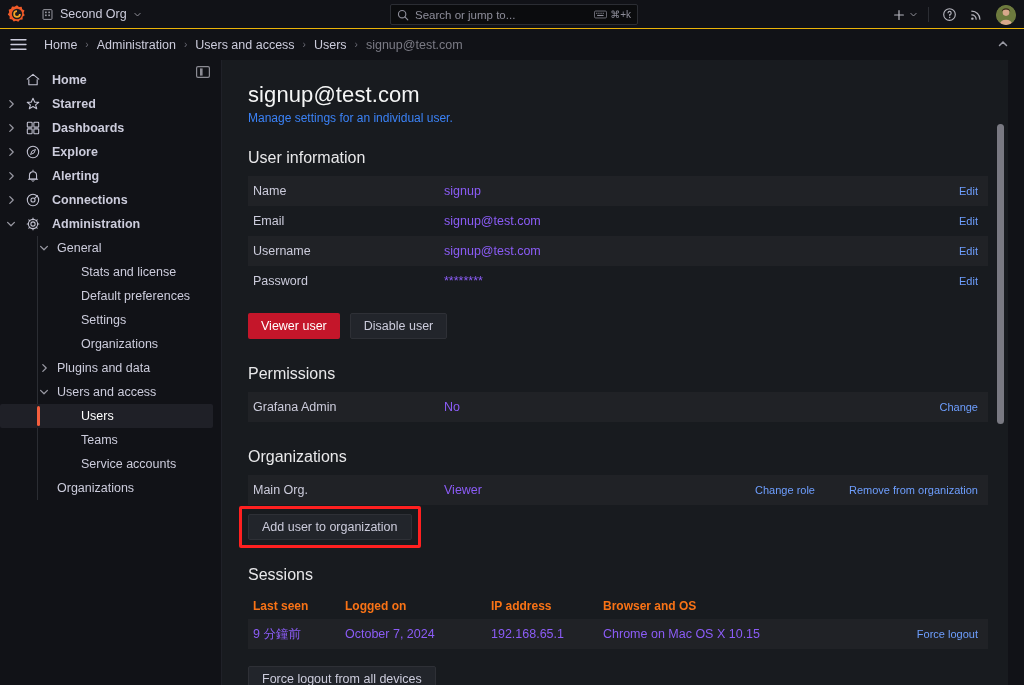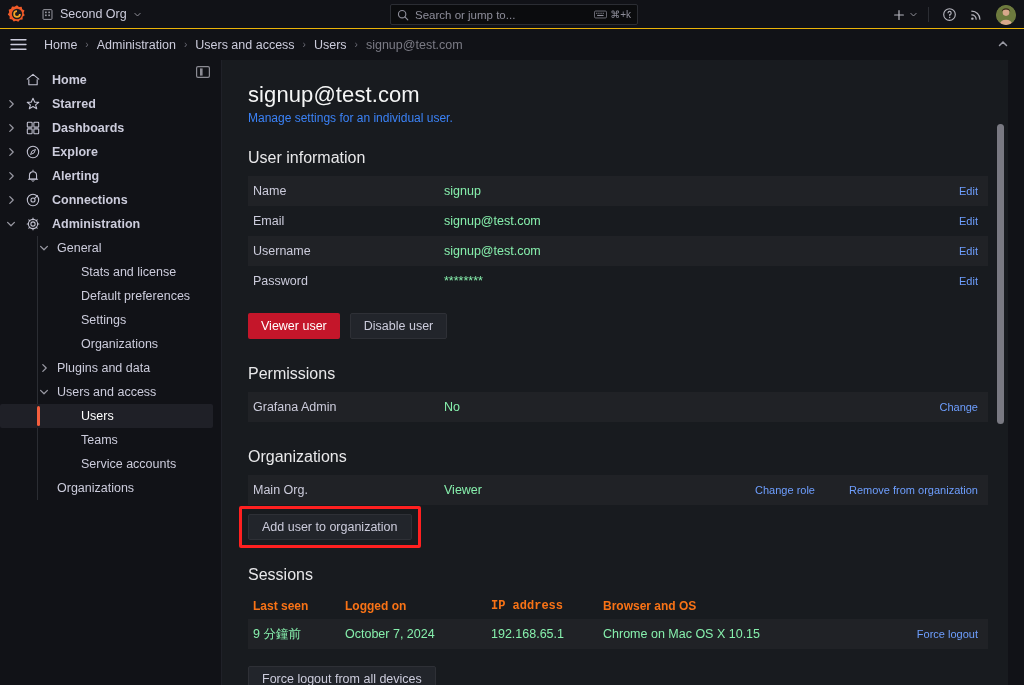--- a/index.html
+++ b/index.html
@@ -121,21 +121,21 @@
 
   .page-title { font-size: 22px; color: #f4f5f5; font-weight: normal; margin: 0 0 3px 0; letter-spacing: .1px; }
   .page-sub { font-size: 12px; color: #3b82f6; margin: 0 0 24px 0; }
 
   .sec-title { font-size: 16px; color: #e8e8ea; margin: 0 0 9px 0; font-weight: normal; }
 
   .tbl { width: 740px; border-collapse: collapse; }
   .tbl td { padding: 0; height: 30px; vertical-align: middle; font-size: 12.5px; }
   .row-alt { background: #202226; }
   .cell-label { width: 196px; padding-left: 5px !important; color: #ccccdc; }
-  .cell-value { color: #86efac; }
+  .cell-value { color: #8b5cf6; }
   .cell-action { text-align: right; padding-right: 10px !important; }
   .lnk { color: #6e9fff; cursor: pointer; font-size: 11px; }
   .lnk-gap { margin-left: 34px; }
 
   .btn-row { margin: 17px 0 0 0; display: flex; gap: 10px; }
   .btn {
     height: 26px; padding: 0 13px; border-radius: 2px; border: none;
     font-size: 12.5px; font-family: inherit; cursor: pointer;
     display: inline-flex; align-items: center; white-space: nowrap;
   }
@@ -528,21 +528,21 @@
       </div>
     </div>
 
     <div class="sec">
       <h2 class="sec-title">Sessions</h2>
       <table class="tbl">
         <thead id="sess-head">
             <tr>
               <th class="hdr-cell" style="text-align: left; width: 97px; padding-left: 5px;">Last seen</th>
               <th class="hdr-cell" style="text-align: left; width: 146px; padding-left: 0px;">Logged on</th>
-              <th class="hdr-cell" style="text-align: left; width: 112px; padding-left: 0px; font-family: Liberation Mono, monospace;">IP address</th>
+              <th class="hdr-cell" style="text-align: left; width: 112px; padding-left: 0px;">IP address</th>
               <th class="hdr-cell" style="text-align: left; width: auto; padding-left: 0px;">Browser and OS</th>
               <th></th>
             </tr>
           </thead>
         <tbody id="sess-rows">
             <tr class="row-alt">
               <td class="cell-value" style="padding-left: 5px;">9 分鐘前</td>
               <td class="cell-value">October 7, 2024</td>
               <td class="cell-value">192.168.65.1</td>
               <td class="cell-value">Chrome on Mac OS X 10.15</td>

